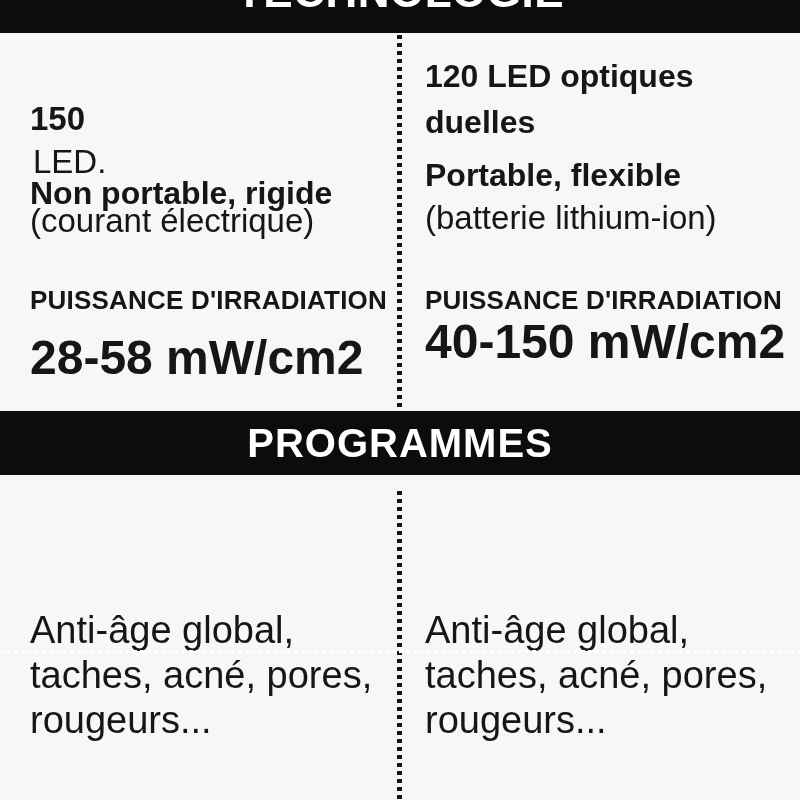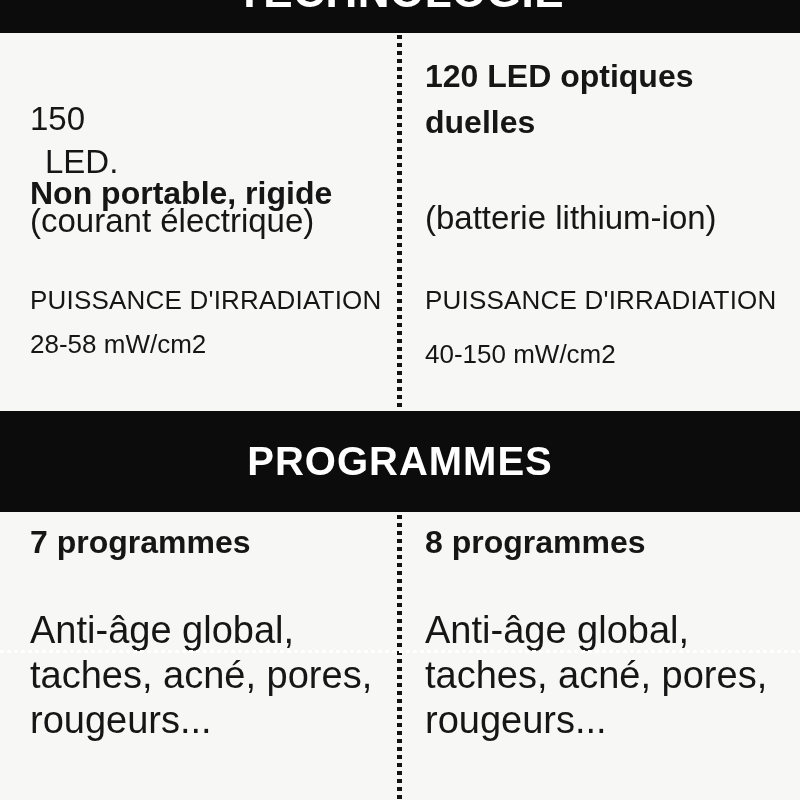--- a/index.html
+++ b/index.html
@@ -10,42 +10,42 @@
     -webkit-font-smoothing:antialiased;
   }
   .banner{position:absolute;left:0;width:800px;background:#0c0c0c;color:#ffffff;}
   .banner-top{top:0;height:33px;overflow:hidden;}
   .banner-top .banner-title{
     position:absolute;left:50%;transform:translateX(-50%);
     top:-30px;font-size:44px;line-height:44px;font-weight:bold;
     letter-spacing:0.5px;white-space:nowrap;
   }
   .banner-mid{
-    top:411px;height:101px;display:flex;align-items:center;justify-content:center;
+    top:411px;height:64px;display:flex;align-items:center;justify-content:center;
     font-size:40px;font-weight:bold;letter-spacing:1px;
   }
   .vline{
     position:absolute;left:397px;width:5px;
     background-image:repeating-linear-gradient(to bottom,#141414 0 4px,transparent 4px 8px);
   }
   .vline-top{top:35px;height:376px;}
   .vline-bottom{top:491px;height:309px;}
   .hline{
     position:absolute;left:0;top:650px;width:800px;height:3px;z-index:6;
     background-image:repeating-linear-gradient(to right,#ffffff 0 4px,transparent 4px 7px);
   }
   .txt{position:absolute;white-space:pre-line;}
-  .bold{font-weight:normal;}
+  .bold{font-weight:bold;}
   .lead{font-size:32px;font-weight:bold;line-height:1.3;}
   .led-line{font-size:33px;line-height:1.3;}
-  .led-line .unit{font-weight:normal;margin-left:15px;}
+  .led-line .unit{font-weight:normal;margin-left:3px;}
   .r-led{line-height:46px;}
   .paren{font-size:33px;font-weight:normal;line-height:1.3;}
-  .spec-label{font-size:26px;font-weight:normal;letter-spacing:0.2px;line-height:1.2;}
-  .spec-value{font-size:26px;font-weight:normal;line-height:1.2;}
+  .spec-label{font-size:26px;font-weight:bold;letter-spacing:0.2px;line-height:1.2;}
+  .spec-value{font-size:48px;font-weight:bold;line-height:1.2;}
   .para{font-size:38px;font-weight:normal;line-height:45px;}
   .extra{font-size:32px;font-weight:bold;line-height:1.2;}
   .col-left{left:30px;}
   .col-right{left:425px;}
 </style>
 </head>
 <body>
 
 <div class="poster">
 
@@ -62,31 +62,30 @@
     <span class="bold">150</span>
     <span class="unit">LED.</span>
   </div>
   <div class="txt lead col-left" style="top:157px;margin-top:16px;">Non portable, rigide</div>
   <div class="txt paren col-left" style="top:200px;">(courant électrique)</div>
   <div class="txt spec-label col-left" style="top:285px;">PUISSANCE D'IRRADIATION</div>
   <div class="txt spec-value col-left" style="top:329px;">28-58 mW/cm2</div>
 
   <div class="txt lead r-led col-right" style="top:53px;">120 LED optiques
 duelles</div>
+  <div class="txt lead col-right" style="top:155px;">Portable, flexible</div>
   <div class="txt paren col-right" style="top:197px;">(batterie lithium-ion)</div>
   <div class="txt spec-label col-right" style="top:285px;">PUISSANCE D'IRRADIATION</div>
-  <div class="txt spec-value col-right" style="top:339px;">40-150 mW/cm2</div>
+  <div class="txt spec-value col-right" style="top:313px;">40-150 mW/cm2</div>
 
   <div class="banner banner-mid">
     <span>PROGRAMMES</span>
   </div>
 
-  <div class="txt lead col-left" style="top:522px;">7 programmes</div>
   <div class="txt para col-left" style="top:608px;">Anti-âge global,
 taches, acné, pores,
 rougeurs...</div>
 
-  <div class="txt lead col-right" style="top:522px;">8 programmes</div>
   <div class="txt para col-right" style="top:608px;">Anti-âge global,
 taches, acné, pores,
 rougeurs...</div>
 
 </div>
 
 </body></html>

